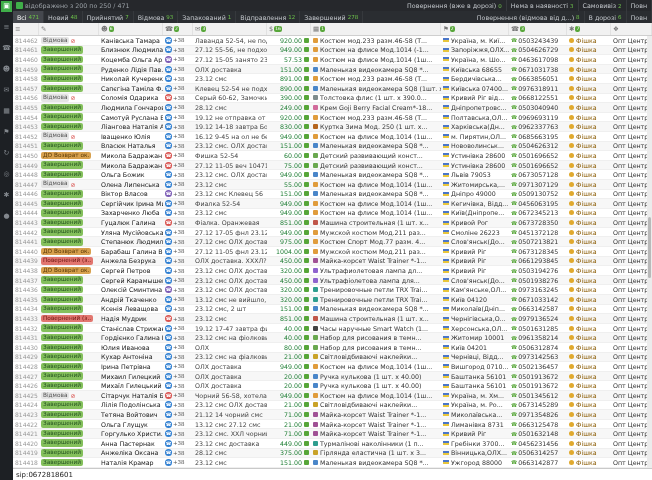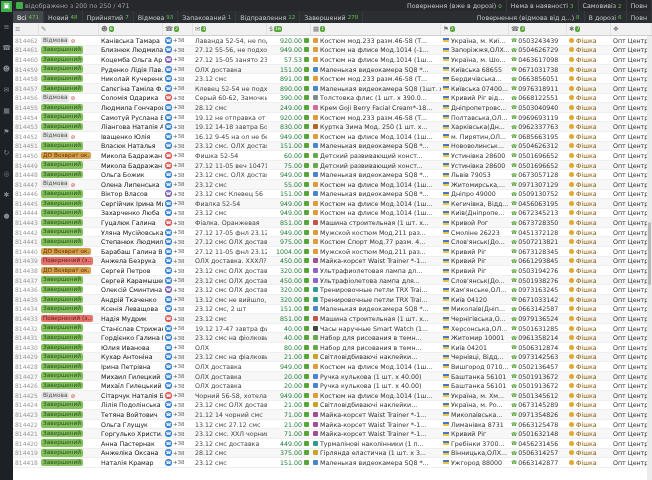--- a/index.html
+++ b/index.html
@@ -1127,14 +1127,17 @@
             <span>151.00</span>
             <span class="prico"></span>
           </span>
           <span class="c w-pd"><span class="pdico" style="background: rgb(74, 134, 201);"></span>Маленькая видеокамера SQ8 *...</span>
           <span class="c w-rg"><span class="flag"></span>Ужгород 88000</span>
           <span class="c w-ph"><span class="phn">☎</span>0663142877</span>
           <span class="c w-s1"><span class="coin"></span>Фішка</span>
           <span class="c w-s2">Опт Центр</span>
         </div>
       </div>
+    <div class="statusbar">
+      <span>sip:0672818601</span>
+    </div>
   </div>
 </div>
 
 </body></html>

